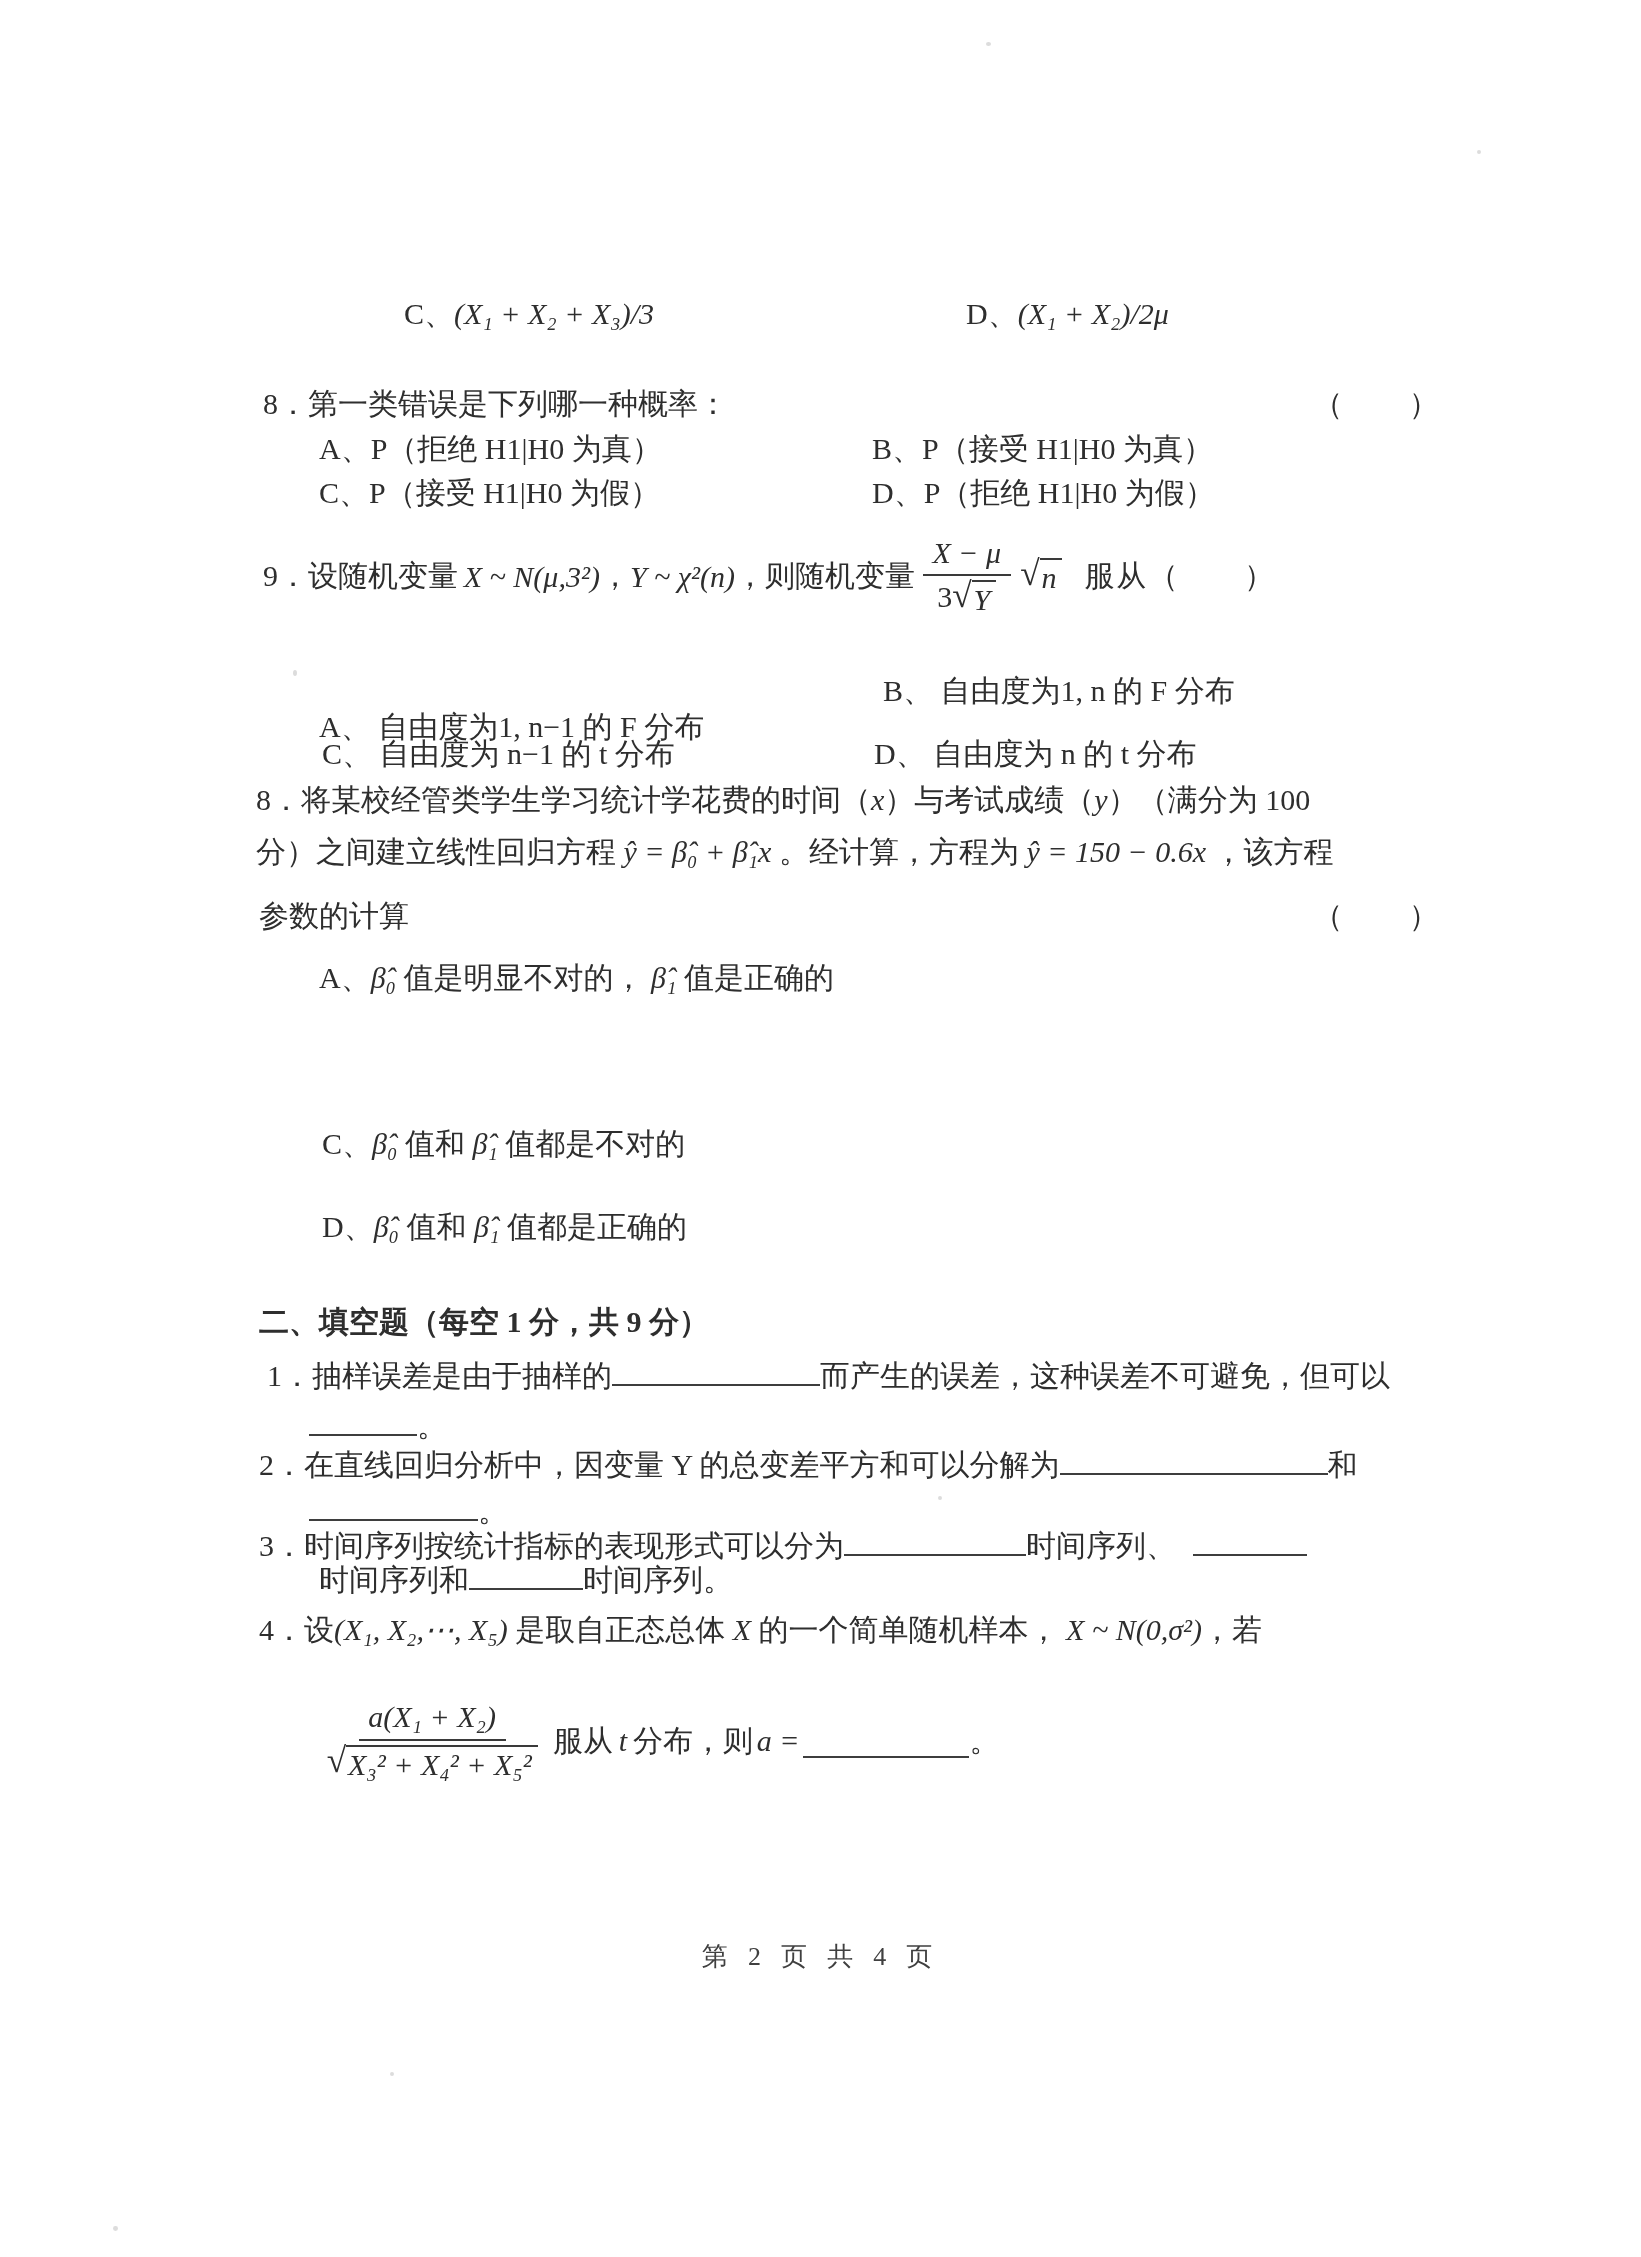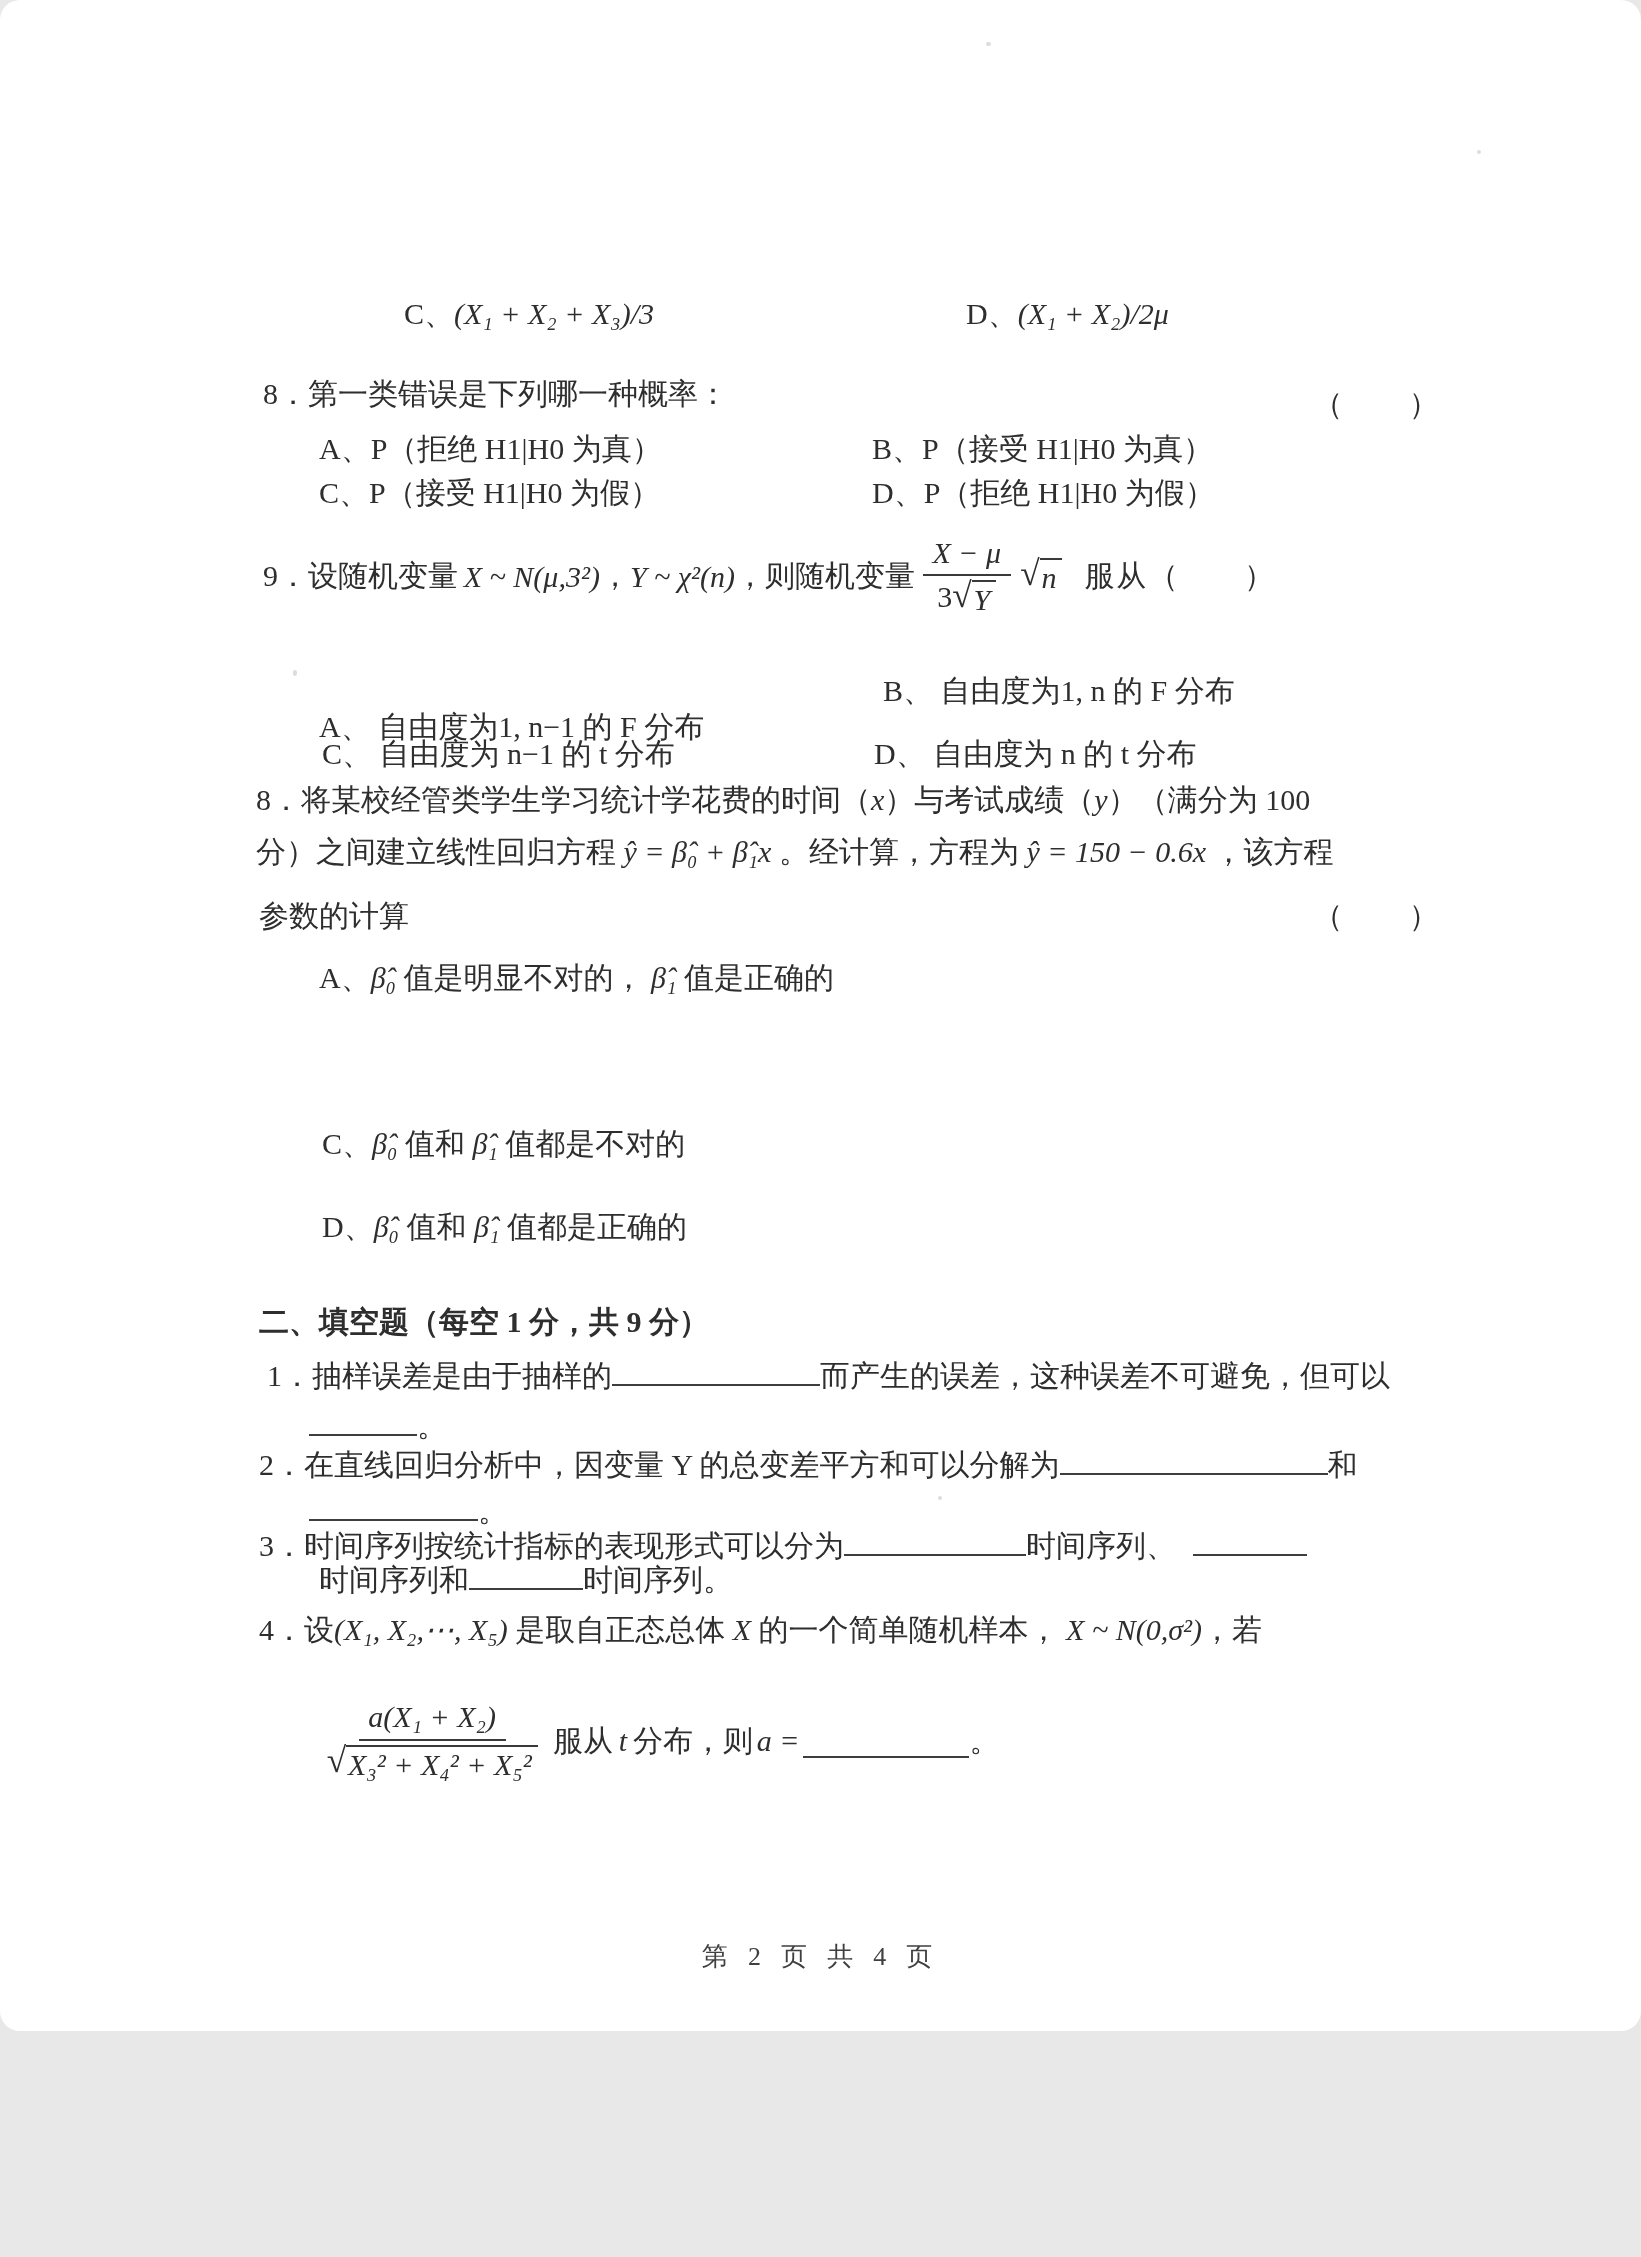--- a/index.html
+++ b/index.html
@@ -1,24 +1,23 @@
 <!DOCTYPE html>
 <html><head>
 <meta charset="utf-8">
 <style>
   html,body{margin:0;padding:0;background:#e8e8e8;}
   .page{
     position:relative;
-    width:1641px;height:2031px;
+    width:1641px;height:2257px;
     background:#ffffff;
     font-family:"Liberation Serif","DejaVu Serif",serif;
     color:#2e2e2e;
     font-size:30px;
     overflow:hidden;
-    border-radius:20px;
   }
   .abs{position:absolute;white-space:nowrap;}
   .math{font-style:italic;font-family:"Liberation Serif","DejaVu Serif",serif;}
   .cn{font-style:normal;}
   .bold{font-weight:bold;}
   .bracket{letter-spacing:1.9px;}
   
   .frac{display:inline-flex;flex-direction:column;align-items:center;vertical-align:middle;margin:0 7.7px;}
   .frac .num{padding:0 9.7px 4.8px 9.7px;border-bottom:2.4px solid #3a3a3a;text-align:left;font-style:italic;}
   .frac .den{padding-top:3.9px;display:inline-flex;align-items:flex-start;}
@@ -43,21 +42,21 @@
   <div class="speck" style="left:113px;top:2226px;width:4.8px;height:4.8px;"></div>
   <div class="speck" style="left:390px;top:2072px;width:3.9px;height:3.9px;"></div>
 
   <div class="abs" style="left:404px;top:294px;">
     <span class="cn">C、</span><span class="math">(X₁ + X₂ + X₃)/3</span>
   </div>
   <div class="abs" style="left:966px;top:294px;">
     <span class="cn">D、</span><span class="math">(X₁ + X₂)/2μ</span>
   </div>
 
-  <div class="abs" style="left:263px;top:374px;">8．第一类错误是下列哪一种概率：</div>
+  <div class="abs" style="left:263px;top:384px;">8．第一类错误是下列哪一种概率：</div>
   <div class="abs bracket" style="left:1313px;top:384px;">（　　）</div>
   <div class="abs" style="left:319px;top:429px;">A、P（拒绝 H1|H0 为真）</div>
   <div class="abs" style="left:872px;top:429px;">B、P（接受 H1|H0 为真）</div>
   <div class="abs" style="left:319px;top:473px;">C、P（接受 H1|H0 为假）</div>
   <div class="abs" style="left:872px;top:473px;">D、P（拒绝 H1|H0 为假）</div>
 
   <div class="abs flexrow" style="left:263px;top:526px;height:101px;">
     <span class="cn">9．设随机变量</span>
     <span class="math" style="margin-left:5.8px;">X ~ N(μ,3²)</span>
     <span class="cn">，</span>

